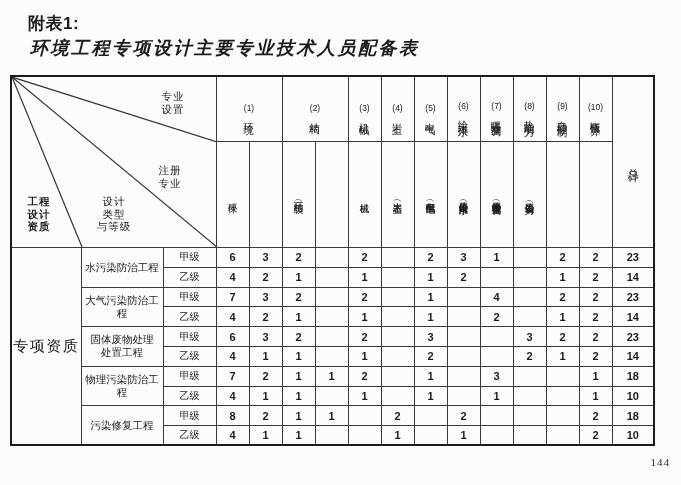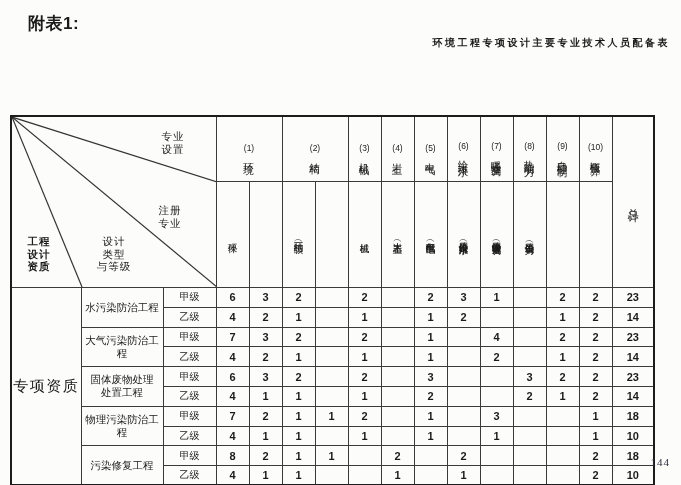--- a/index.html
+++ b/index.html
@@ -8,27 +8,26 @@
     background:#fcfcfb; overflow:hidden;
     font-family:"Liberation Sans","DejaVu Sans",sans-serif;
     color:#1b1b1b;
   }
   .annotation{
     position:absolute; left:28px; top:12px;
     font-size:17px; font-weight:600; letter-spacing:0.5px;
   }
   .title{
     position:absolute; left:30px; top:36px; width:640px;
-    text-align:right; font-size:10px; font-weight:700; letter-spacing:2.5px;
+    text-align:left; font-size:18px; font-weight:700; letter-spacing:2.5px;font-style:italic;
   }
   table.t{
     position:absolute; left:10px; top:75px;
     border-collapse:collapse; table-layout:fixed; width:643px;
     border:2px solid #1c1c1c;
-    margin-top:40px;
   }
   table.t td{
     border:1px solid #3a3a3a; padding:0;
     text-align:center; vertical-align:middle; overflow:hidden;
   }
   tr.hrow1{height:65px;}
   tr.hrow2{height:105px;}
   tr.drow{height:19.8px;}
   
   td.corner{position:relative; padding:0;}

